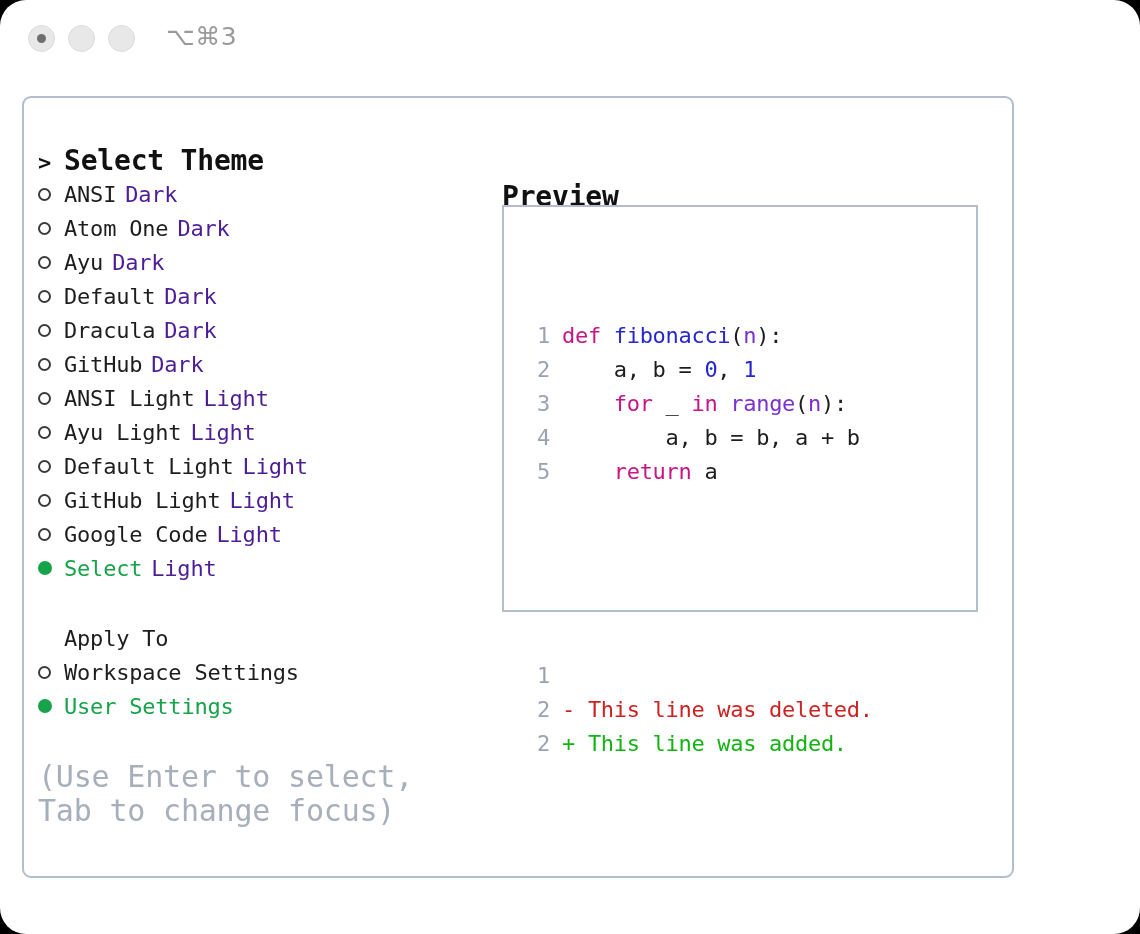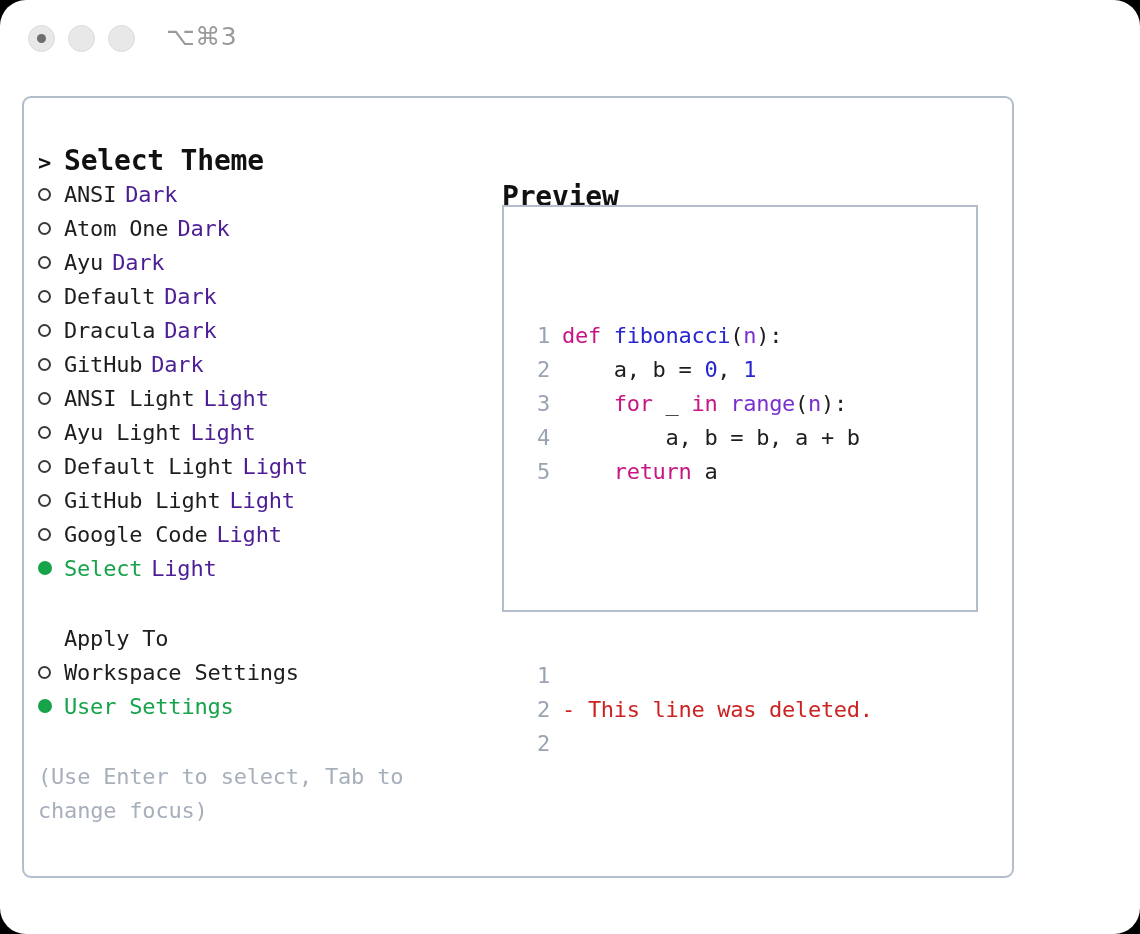--- a/index.html
+++ b/index.html
@@ -150,21 +150,21 @@
   .opt-label.selected { color: #16a34a; }
   .opt-tag {
     color: #4c1d95;
     margin-left: 9px;
   }
 
   #spacer-gap { height: 36px; }
 
   .hint-text {
     margin-top: 36px;
-    font-size: 22px;
+    font-size: 30px;
     color: #a7afbb;
     line-height: 34px;
     white-space: pre-wrap;
     width: 400px;
     letter-spacing: -0.2px;
   }
 
   
   #preview-box {
     position: absolute;
@@ -263,18 +263,18 @@
     </div>
 
     <div id="preview-column">
       <div class="section-heading">Preview</div>
     </div>
 
     <div id="preview-box">
       <div id="code-area">
         <div id="code-lines"><div class="code-line"><span class="lineno">1</span><span><span class="tok-kw">def </span><span class="tok-fn">fibonacci</span><span class="tok-plain">(</span><span class="tok-param">n</span><span class="tok-plain">):</span></span></div><div class="code-line"><span class="lineno">2</span><span><span class="tok-plain">    a, b = </span><span class="tok-num">0</span><span class="tok-plain">, </span><span class="tok-num">1</span></span></div><div class="code-line"><span class="lineno">3</span><span><span class="tok-plain">    </span><span class="tok-kw">for</span><span class="tok-plain"> _ </span><span class="tok-kw">in</span><span class="tok-plain"> </span><span class="tok-builtin">range</span><span class="tok-plain">(</span><span class="tok-param">n</span><span class="tok-plain">):</span></span></div><div class="code-line"><span class="lineno">4</span><span><span class="tok-plain">        a, b = b, a + b</span></span></div><div class="code-line"><span class="lineno">5</span><span><span class="tok-plain">    </span><span class="tok-kw">return</span><span class="tok-plain"> a</span></span></div></div>
         <div class="blank-line"></div>
-        <div id="diff-lines"><div class="code-line"><span class="lineno">1</span></div><div class="code-line"><span class="lineno">2</span><span class="diff-del">- This line was deleted.</span></div><div class="code-line"><span class="lineno">2</span></div></div>
+        <div id="diff-lines"><div class="code-line"><span class="lineno">1</span></div><div class="code-line"><span class="lineno">2</span><span class="diff-del">- This line was deleted.</span></div><div class="code-line"><span class="lineno">2</span><span class="diff-add">+ This line was added.</span></div></div>
       </div>
     </div>
 
   </div>
 </div>
 
 </body></html>

